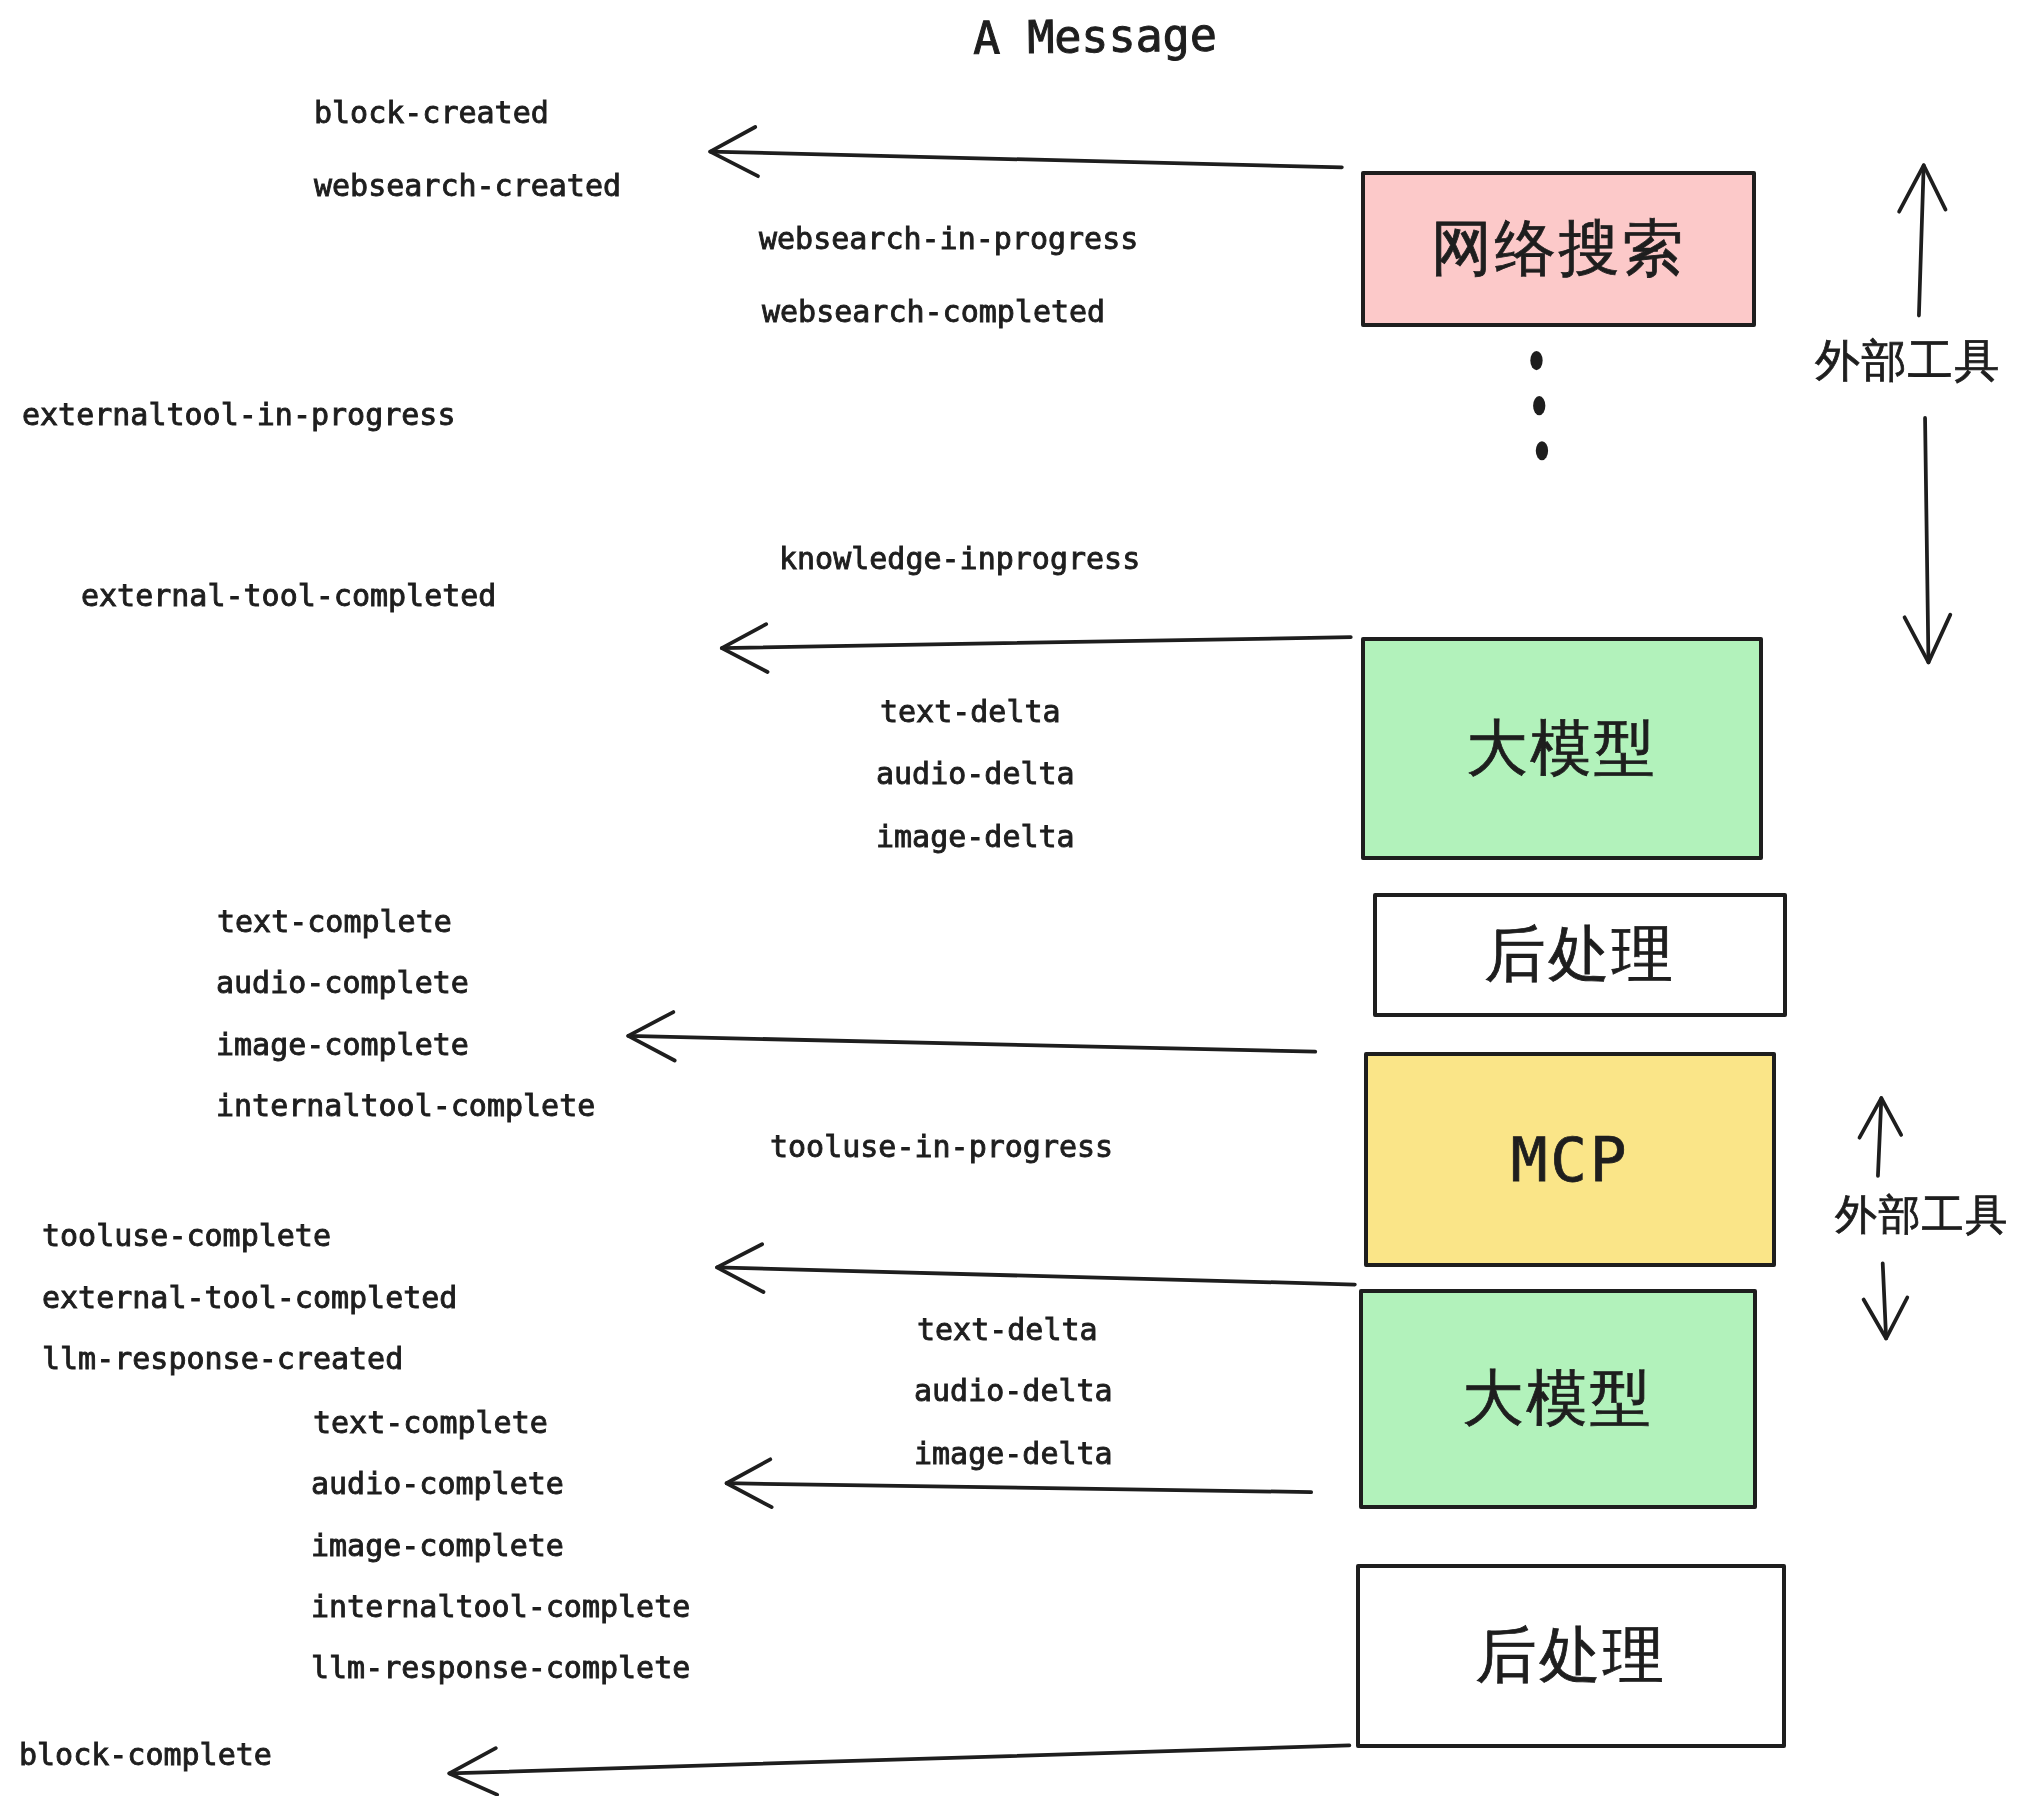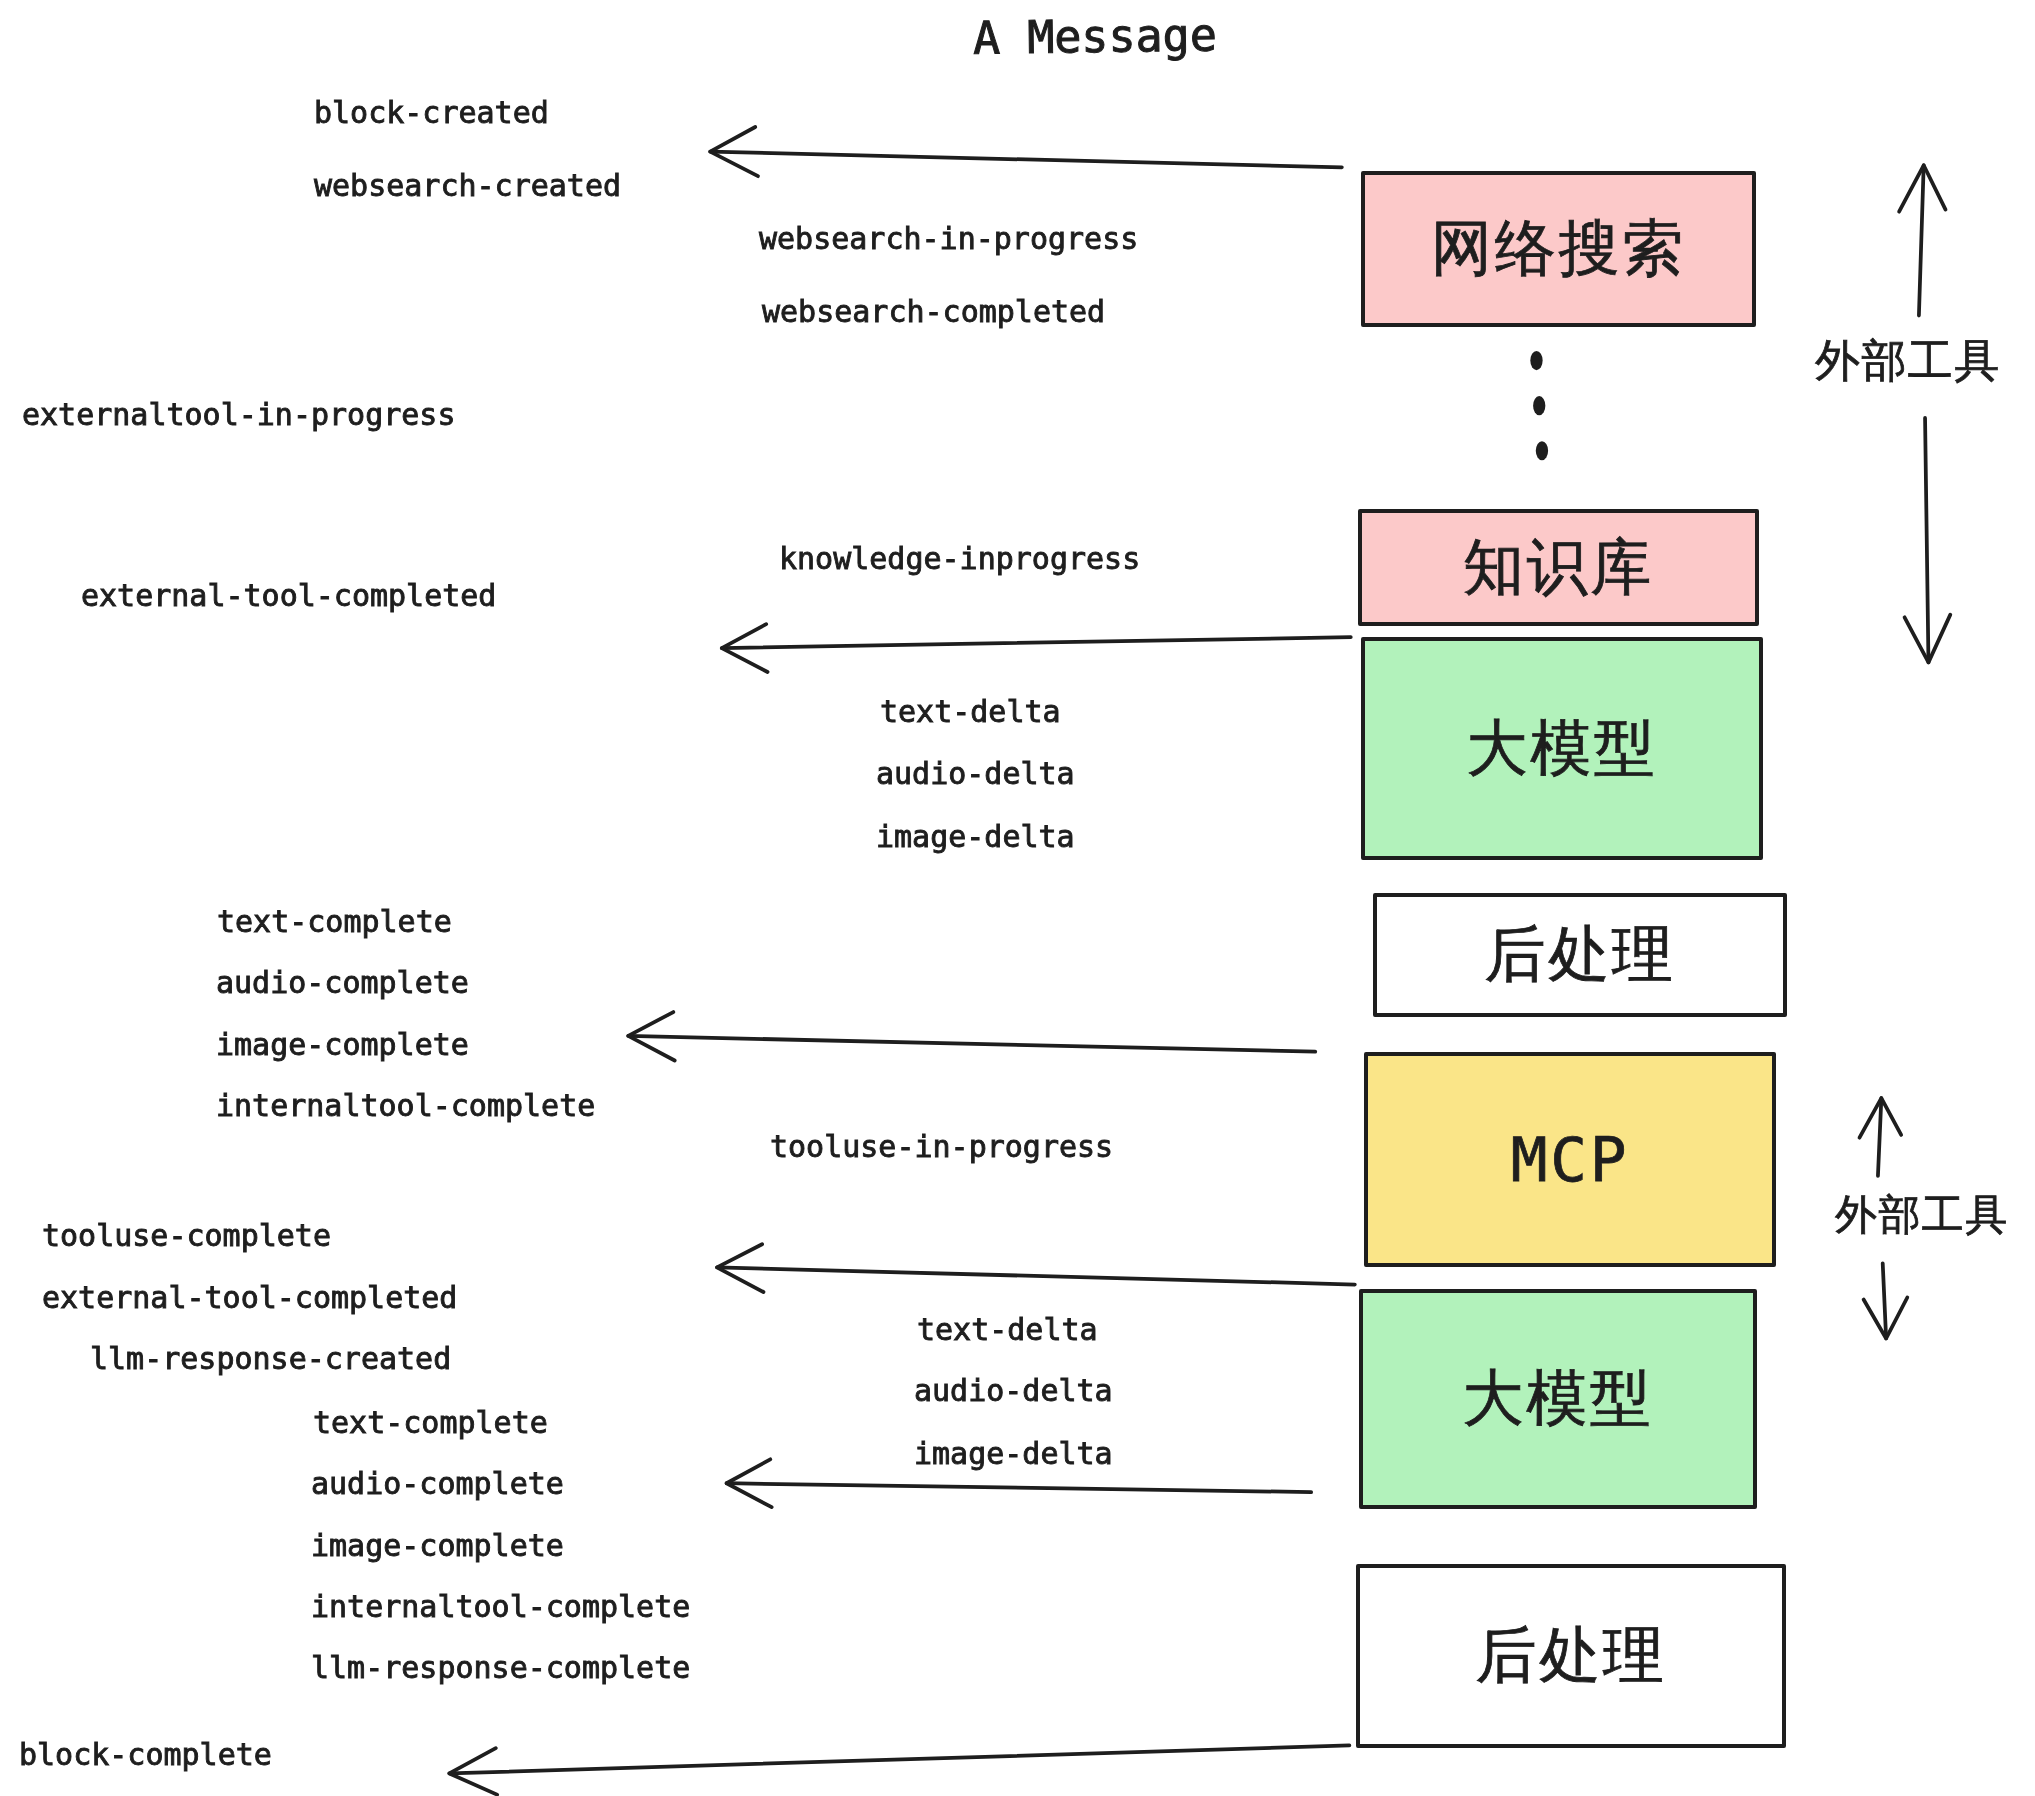--- a/index.html
+++ b/index.html
@@ -112,23 +112,20 @@
       <ellipse cx="2258" cy="660" rx="9" ry="14"></ellipse>
     </g>
   </svg>
 
   <div class="title" style="left:973px;top:9.6px;">A Message</div>
 
   <div class="node" style="left: 1361px; top: 171px; width: 395px; height: 156px; background-color: rgb(252, 201, 201);">
     <span class="node-label">网络搜索</span>
   </div>
 
-  <div class="node" style="left: 1358px; top: 509px; width: 401px; height: 117px; background-color: rgb(252, 201, 201);">
-    <span class="node-label">知识库</span>
-  </div>
 
   <div class="node" style="left: 1361px; top: 637px; width: 402px; height: 223px; background-color: rgb(178, 242, 187);">
     <span class="node-label">大模型</span>
   </div>
 
   <div class="node" style="left: 1373px; top: 893px; width: 414px; height: 124px; background-color: rgb(255, 255, 255);">
     <span class="node-label">后处理</span>
   </div>
 
   <div class="node" style="left: 1364px; top: 1052px; width: 412px; height: 215px; background-color: rgb(250, 229, 136);">
@@ -157,21 +154,21 @@
 
   <div class="ev" style="left:217px;top:905px;">text-complete</div>
   <div class="ev" style="left:216px;top:966px;">audio-complete</div>
   <div class="ev" style="left:216px;top:1028px;">image-complete</div>
   <div class="ev" style="left:216px;top:1089px;">internaltool-complete</div>
 
   <div class="ev" style="left:770px;top:1130px;">tooluse-in-progress</div>
 
   <div class="ev" style="left:42px;top:1219px;text-align:right;">tooluse-complete</div>
   <div class="ev" style="left:42px;top:1281px;">external-tool-completed</div>
-  <div class="ev" style="left:42px;top:1342px;margin-left:48px;">llm-response-created</div>
+  <div class="ev" style="left:42px;top:1342px;">llm-response-created</div>
 
   <div class="ev" style="left:917px;top:1313px;">text-delta</div>
   <div class="ev" style="left:914px;top:1374px;">audio-delta</div>
   <div class="ev" style="left:914px;top:1437px;">image-delta</div>
 
   <div class="ev" style="left:313px;top:1406px;">text-complete</div>
   <div class="ev" style="left:311px;top:1467px;">audio-complete</div>
   <div class="ev" style="left:311px;top:1529px;">image-complete</div>
   <div class="ev" style="left:311px;top:1590px;">internaltool-complete</div>
   <div class="ev" style="left:311px;top:1651px;">llm-response-complete</div>

